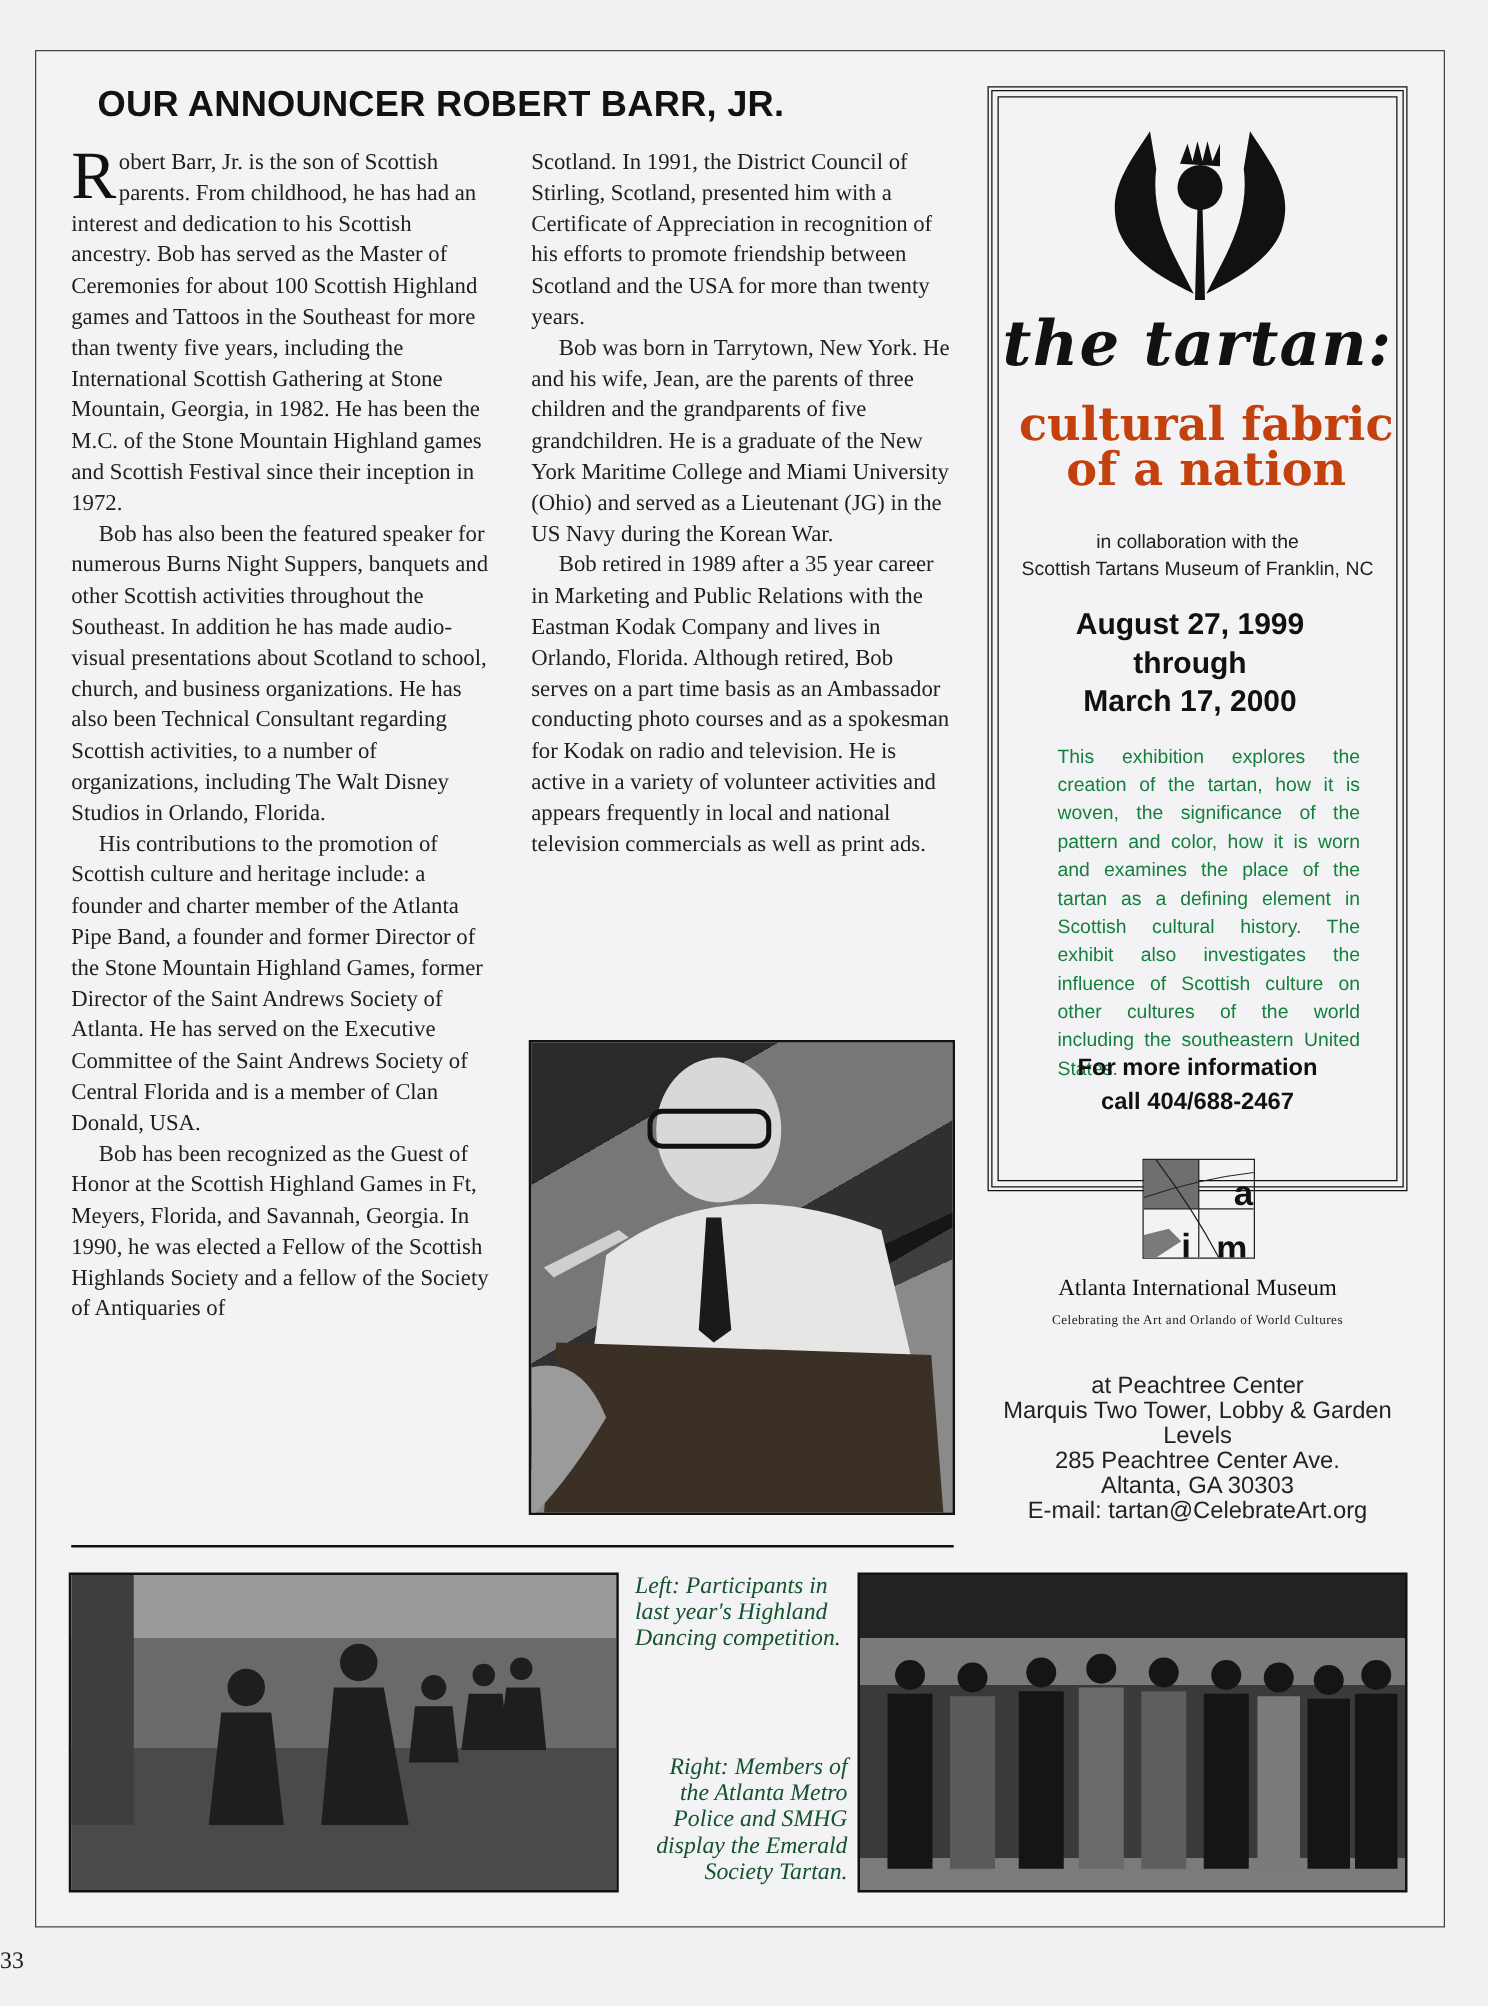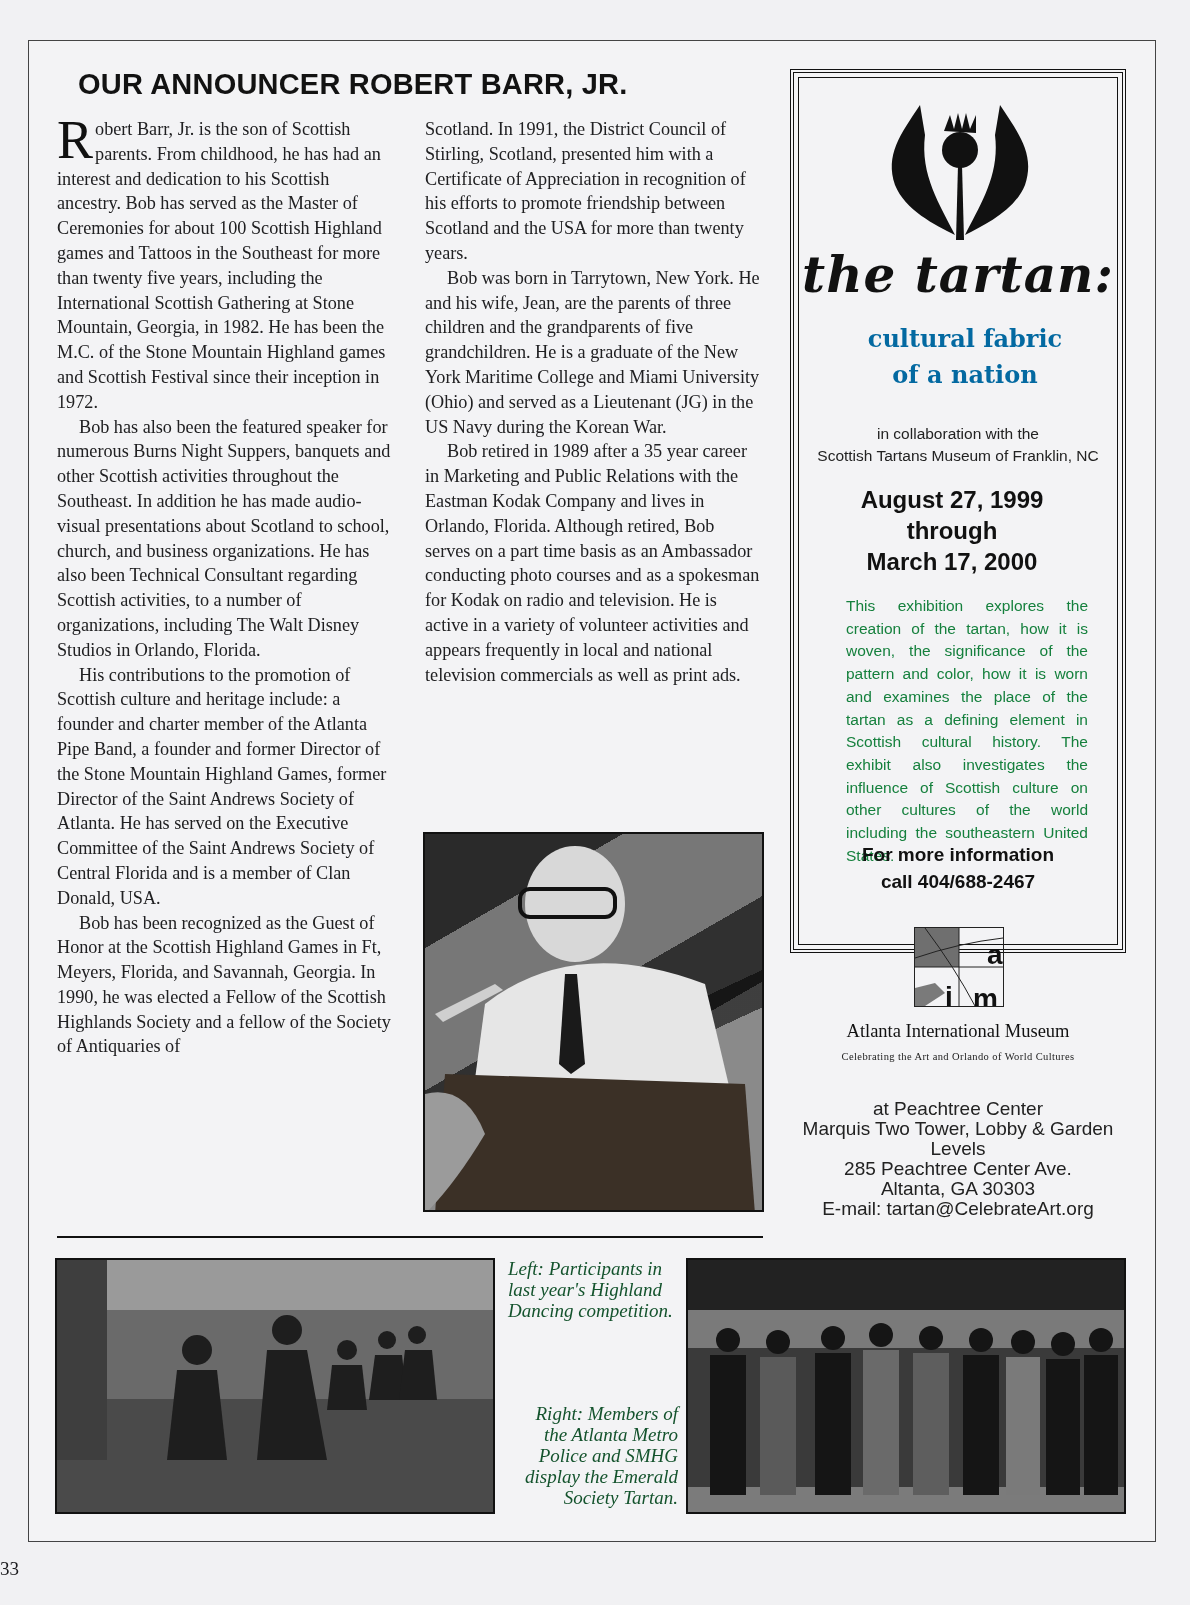--- a/index.html
+++ b/index.html
@@ -56,21 +56,21 @@
     border:4px double #111; box-sizing:border-box; outline:1.5px solid #111; outline-offset:-9px;
     text-align:center; font-family:"Liberation Sans", sans-serif;
   }
   .thistle { position:absolute; left:86px; top:22px; width:160px; height:150px; }
   .ad-title {
     position:absolute; left:0; right:0; top:172px; font-family:"DejaVu Serif", serif;
     font-weight:bold; font-style:italic; font-size:50px; color:#111; letter-spacing:1px;
   }
   .ad-subtitle {
     position:absolute; left:14px; right:0; top:248px; font-family:"DejaVu Serif", serif;
-    font-weight:bold; font-size:24px; line-height:36px; color:#0369a1;
+    font-weight:bold; font-size:37px; line-height:36px; color:#c2410c;
   }
   .ad-collab { position:absolute; left:0; right:0; top:350px; font-size:15.5px; line-height:22px; color:#222; }
   .ad-dates { position:absolute; left:0; right:12px; top:411px; font-size:24px; line-height:31px; font-weight:bold; color:#111; }
   .ad-body {
     position:absolute; left:52px; right:34px; top:522px; font-size:15.5px; line-height:22.7px;
     text-align:justify; color:#15803d;
   }
   .ad-info { position:absolute; left:0; right:0; top:768px; font-size:19px; line-height:27px; font-weight:bold; color:#111; }
   .aim-logo { position:absolute; left:120px; top:854px; width:90px; height:80px; border:1.5px solid #222; box-sizing:border-box; }
   .ad-museum { position:absolute; left:0; right:0; top:948px; font-family:"Liberation Serif", serif; font-size:18.5px; color:#111; }

